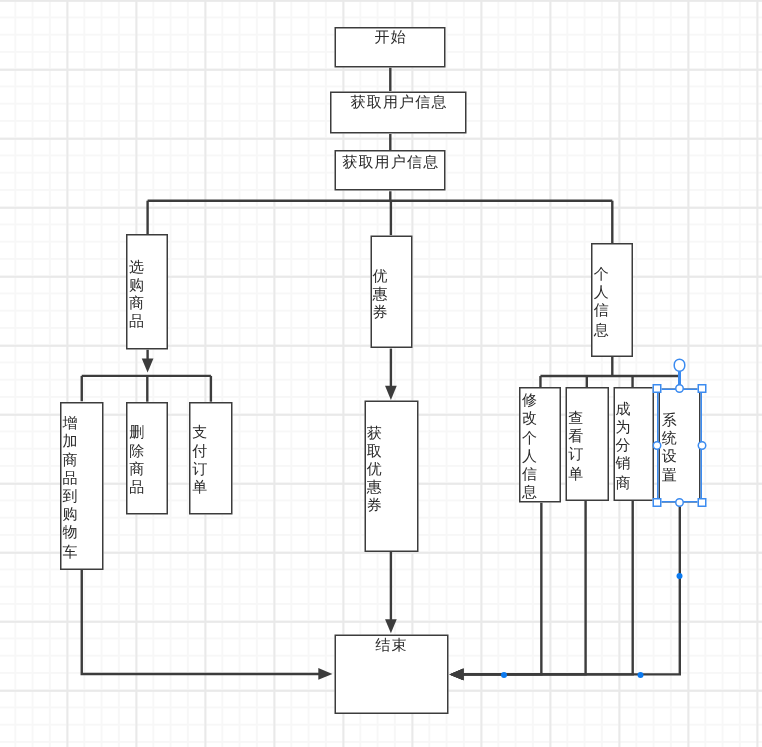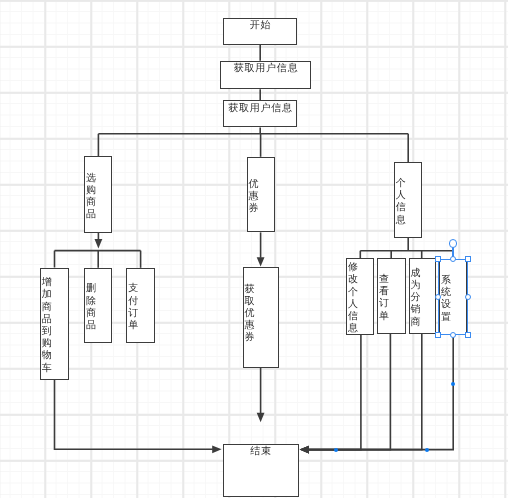--- a/index.html
+++ b/index.html
@@ -198,21 +198,21 @@
         <span>分</span>
         <span>销</span>
         <span>商</span>
       </div>
       <div class="node vert" style="left: 439.3px; top: 259.4px; width: 27.3px; height: 75.2px; border-color: rgb(60, 60, 60); background: rgb(255, 255, 255);">
         <span>系</span>
         <span>统</span>
         <span>设</span>
         <span>置</span>
       </div>
-      <div class="node" style="left: 222.5px; top: 423px; width: 76.2px; height: 53.4px; border-color: rgb(60, 60, 60); background: rgb(255, 255, 255); margin-top: 21px;">
+      <div class="node" style="left: 222.5px; top: 423px; width: 76.2px; height: 53.4px; border-color: rgb(60, 60, 60); background: rgb(255, 255, 255);">
         <span>结束</span>
       </div>
     </div>
   <div id="overlay">
       <div class="sel-rect" style="left: 438px; top: 258.6px; border-color: rgb(59, 139, 240); width: 29.6px; height: 76.7px;"></div>
       <div class="hsq" style="left: 434.9px; top: 255.5px; border-color: rgb(59, 139, 240);"></div>
       <div class="hci" style="left: 449.7px; top: 255.5px; border-color: rgb(59, 139, 240);"></div>
       <div class="hsq" style="left: 464.5px; top: 255.5px; border-color: rgb(59, 139, 240);"></div>
       <div class="hci" style="left: 434.9px; top: 293.85px; border-color: rgb(59, 139, 240);"></div>
       <div class="hci" style="left: 464.5px; top: 293.85px; border-color: rgb(59, 139, 240);"></div>

